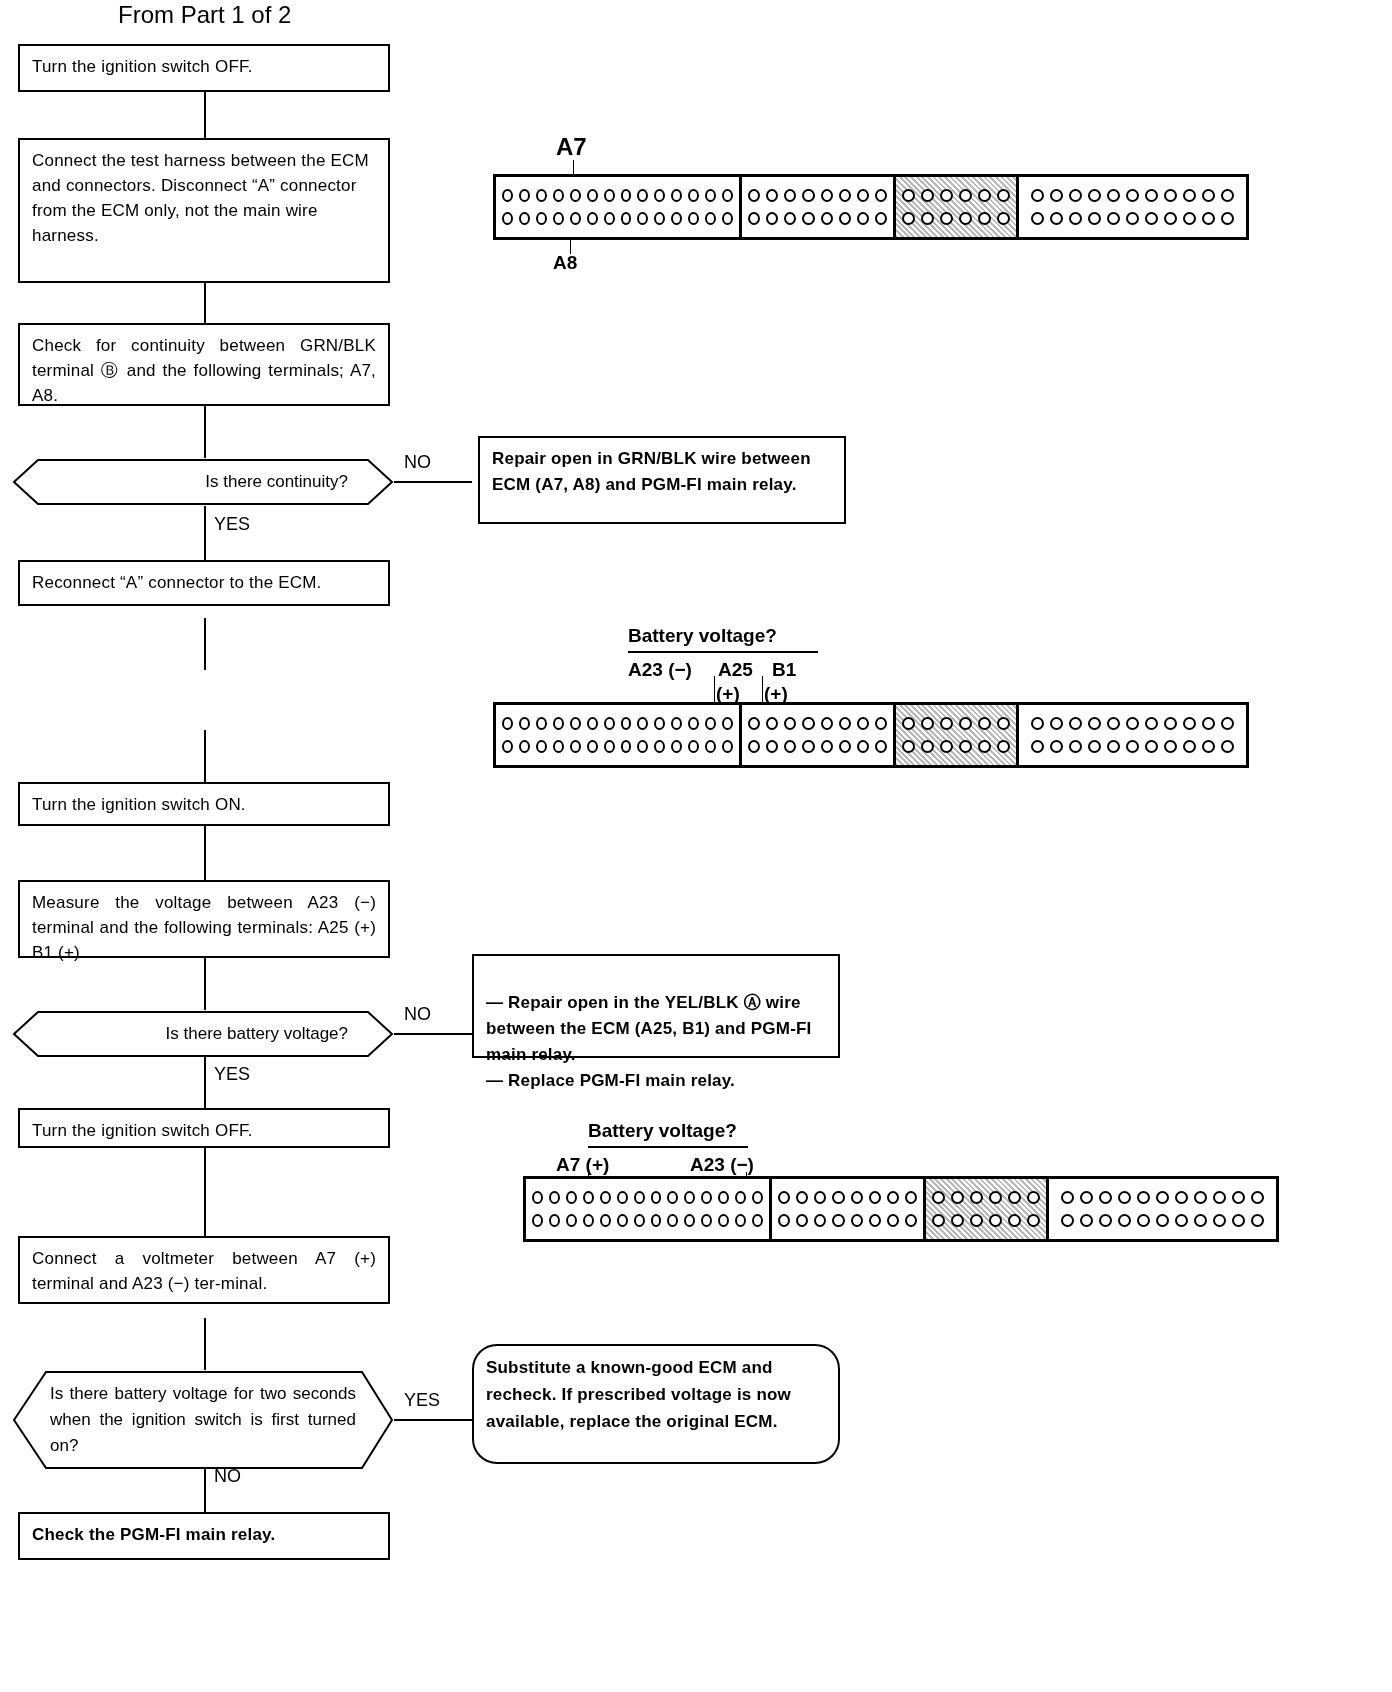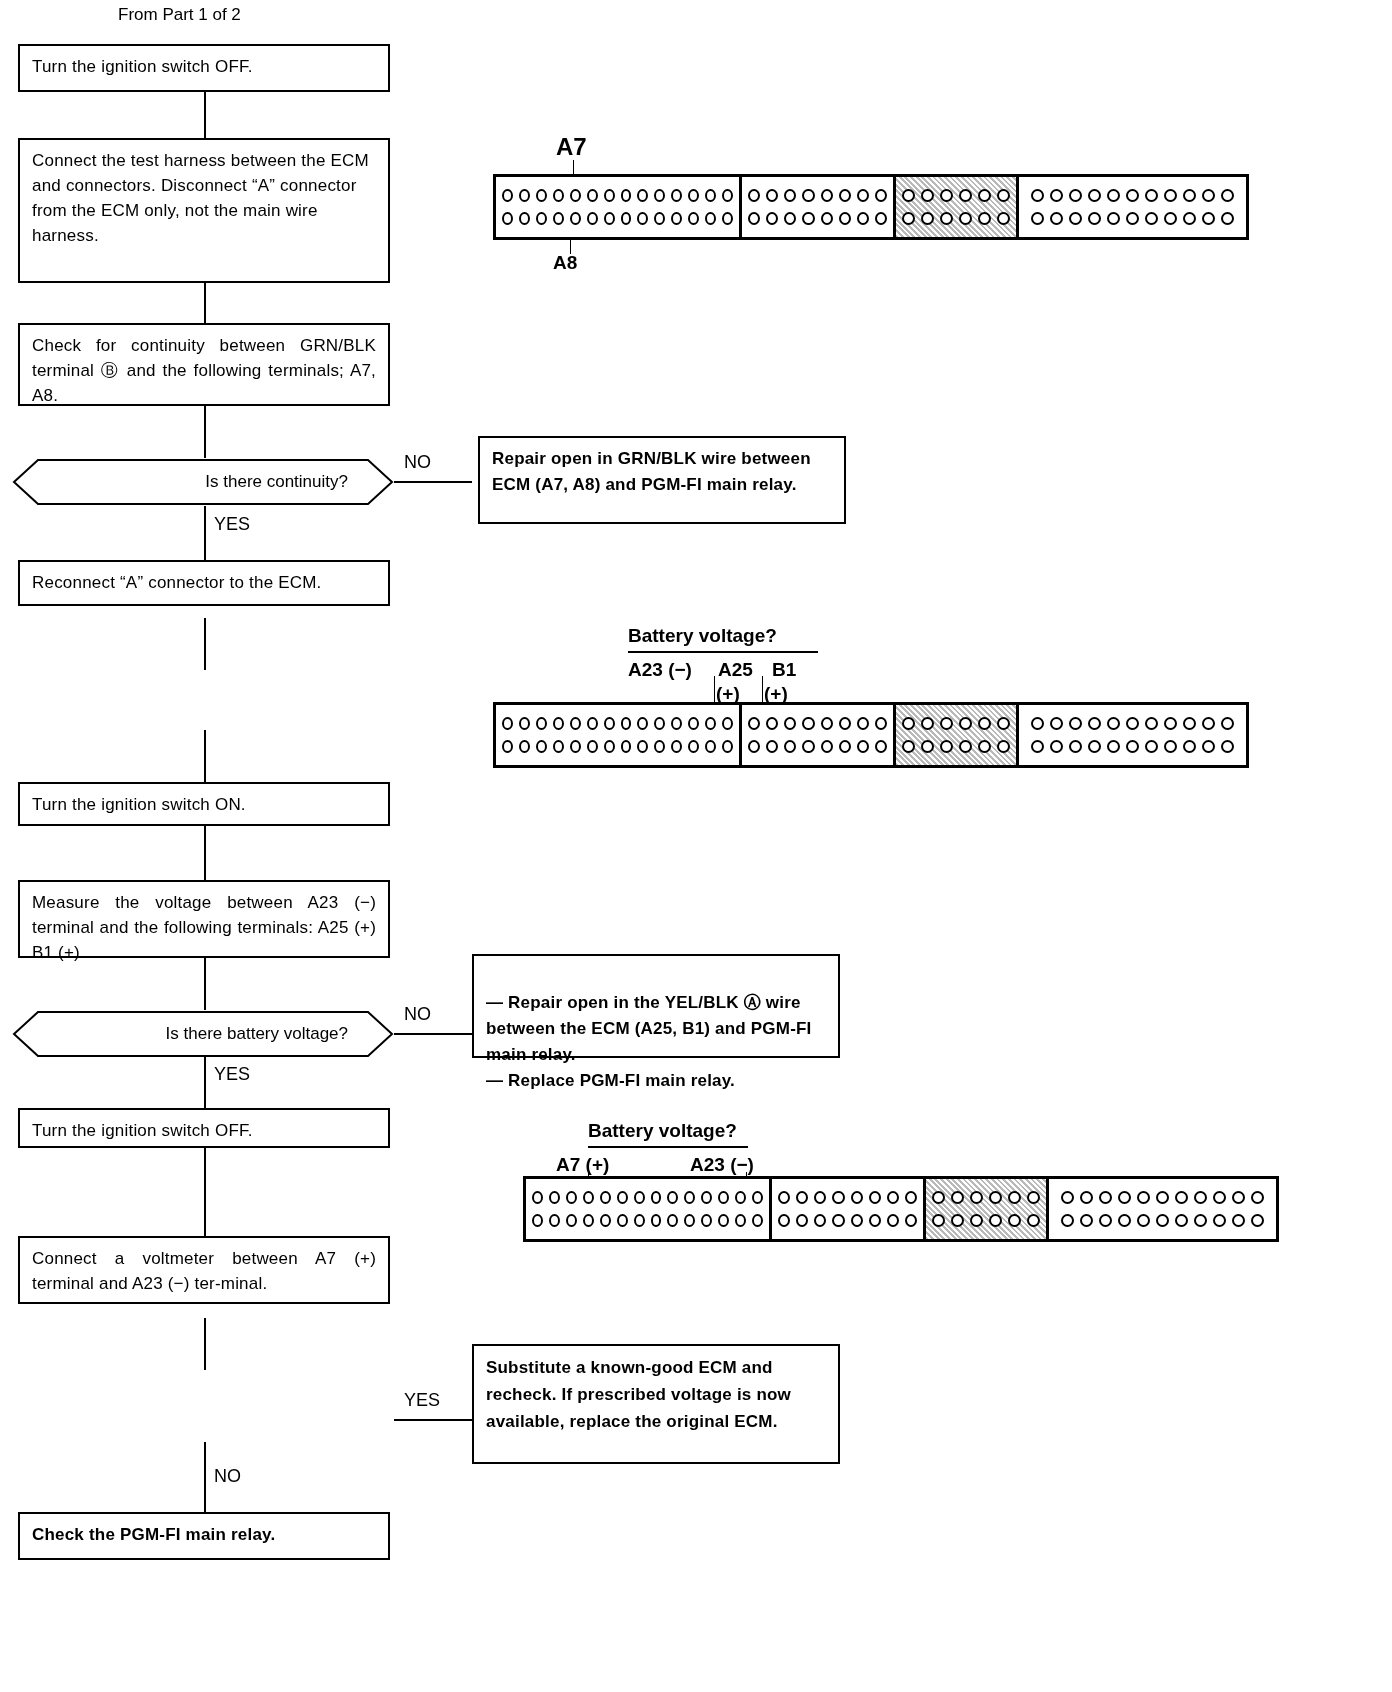--- a/index.html
+++ b/index.html
@@ -32,21 +32,21 @@
   .rowpins{display:flex;justify-content:center;gap:6px;margin:5px 0;}
   .pin{width:13px;height:13px;border:2px solid #000;border-radius:50%;background:#fff;box-sizing:border-box;}
   .seg.shaded .pin{background:#fff;}
   .yesno{position:absolute;font-size:18px;font-weight:normal;}
 </style>
 </head>
 <body>
 
 <div class="canvas">
 
-  <div class="label" style="left:118px;top:4px;font-size:17px;">From Part 1 of 2</div>
+  <div class="label" style="left:118px;top:4px;font-size:24px;">From Part 1 of 2</div>
 
   <div class="vline" style="left:204px;top:92px;height:46px;"></div>
   <div class="vline" style="left:204px;top:283px;height:40px;"></div>
   <div class="vline" style="left:204px;top:406px;height:52px;"></div>
   <div class="vline" style="left:204px;top:506px;height:54px;"></div>
   <div class="vline" style="left:204px;top:618px;height:52px;"></div>
   <div class="vline" style="left:204px;top:730px;height:52px;"></div>
   <div class="vline" style="left:204px;top:826px;height:54px;"></div>
   <div class="vline" style="left:204px;top:958px;height:52px;"></div>
   <div class="vline" style="left:204px;top:1056px;height:52px;"></div>
@@ -104,34 +104,40 @@
   <div class="hex" style="left:12px;top:1010px;width:382px;height:48px;">
     <svg width="382" height="48" viewBox="0 0 382 48">
       <polygon points="2,24 26,2 356,2 380,24 356,46 26,46" fill="#fff" stroke="#000" stroke-width="2"></polygon>
     </svg>
     <span class="htxt">Is there battery voltage?</span>
   </div>
   <div class="hline" style="left:394px;top:1033px;width:78px;"></div>
   <div class="yesno" style="left:404px;top:1004px;">NO</div>
   <div class="yesno" style="left:214px;top:1064px;">YES</div>
 
+  <div class="hex" style="left:12px;top:1370px;width:382px;height:100px;">
+    <svg width="382" height="100" viewBox="0 0 382 100">
+      <polygon points="2,50 34,2 350,2 380,50 350,98 34,98" fill="#fff" stroke="#000" stroke-width="2"></polygon>
+    </svg>
+    <span class="htxt" style="padding:0 38px;text-align:justify;">Is there battery voltage for two seconds when the ignition switch is first turned on?</span>
+  </div>
   <div class="hline" style="left:394px;top:1419px;width:78px;"></div>
   <div class="yesno" style="left:404px;top:1390px;">YES</div>
   <div class="yesno" style="left:214px;top:1466px;">NO</div>
 
   <div class="box bold" style="left:472px;top:436px;width:368px;height:88px;line-height:26px;margin-left:6px;">
     <span>Repair open in GRN/BLK wire between ECM (A7, A8) and PGM-FI main relay.</span>
   </div>
 
   <div class="box bold" style="left:472px;top:954px;width:368px;height:104px;line-height:26px;white-space:pre-line;">
     <span>— Repair open in the YEL/BLK Ⓐ wire between the ECM (A25, B1) and PGM-FI main relay.
 — Replace PGM-FI main relay.</span>
   </div>
 
-  <div class="box bold" style="left:472px;top:1344px;width:368px;height:120px;line-height:27px;">
+  <div class="box bold" style="left:472px;top:1344px;width:368px;height:120px;line-height:27px;border-radius:25px;">
     <span>Substitute a known-good ECM and recheck. If prescribed voltage is now available, replace the original ECM.</span>
   </div>
 
   <div class="label bold" style="left:556px;top:136px;font-size:24px;">A7</div>
   <div class="vline thin" style="left:573px;top:160px;height:40px;background:#000;"></div>
   <div class="label bold" style="left:553px;top:252px;font-size:19px;">A8</div>
   <div class="vline thin" style="left:570px;top:218px;height:36px;background:#000;"></div>
 
   <div class="conn" style="left:493px;top:174px;width:756px;height:66px;">
     <div class="seg" style="width:246px;">

